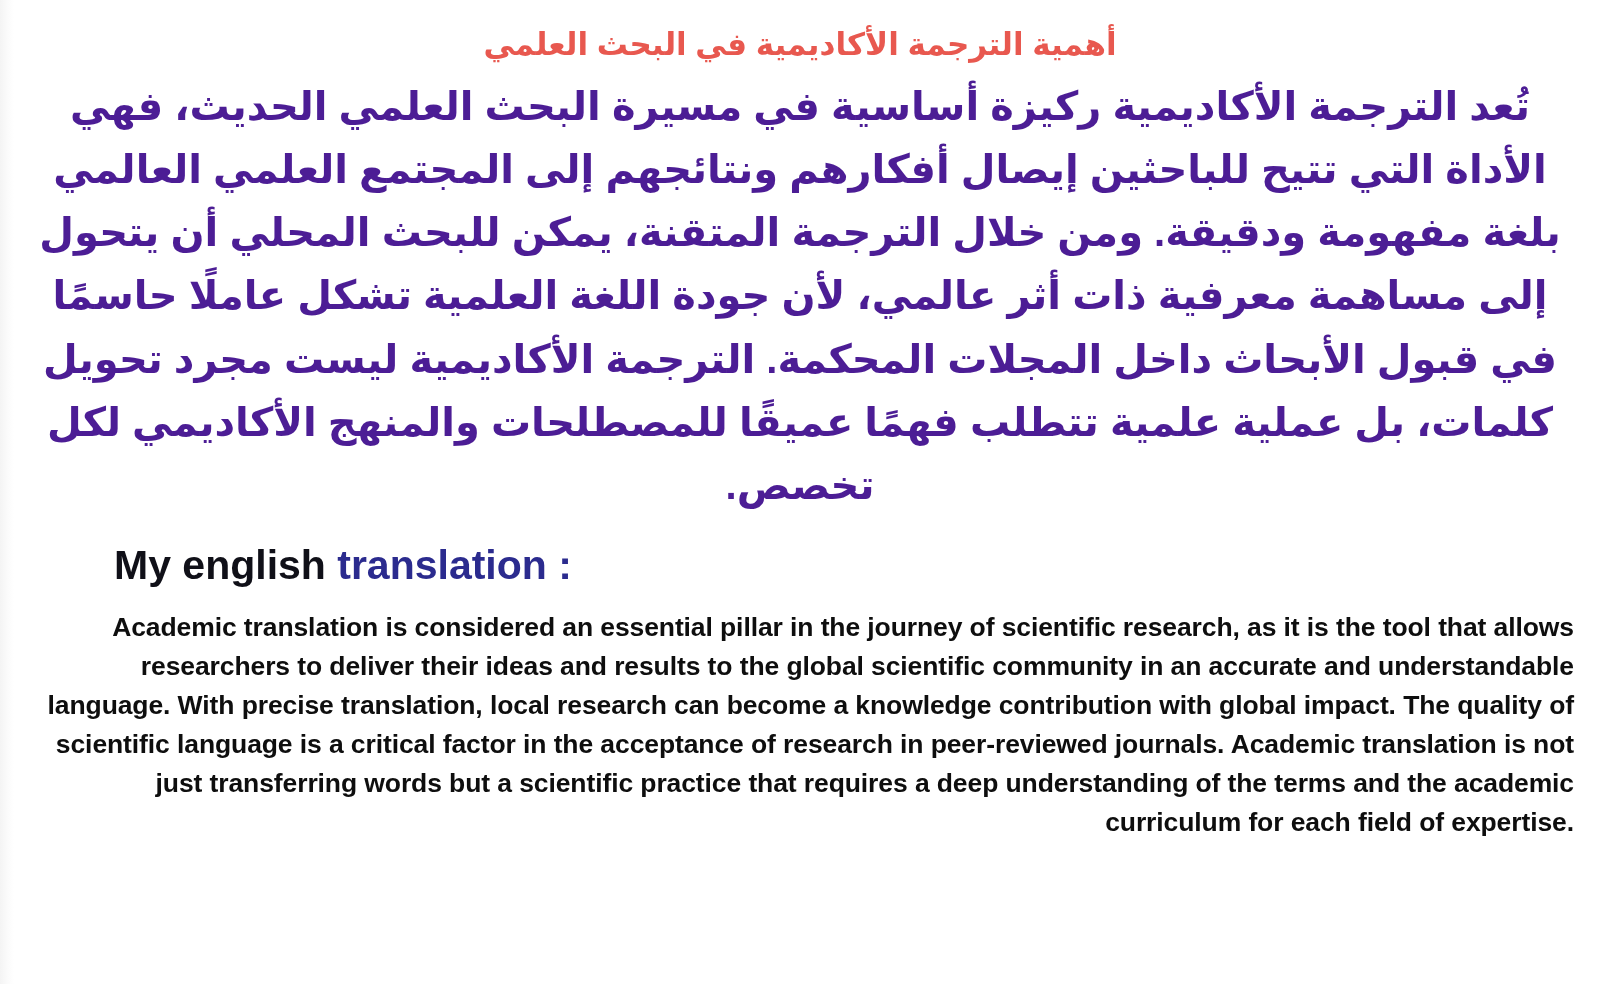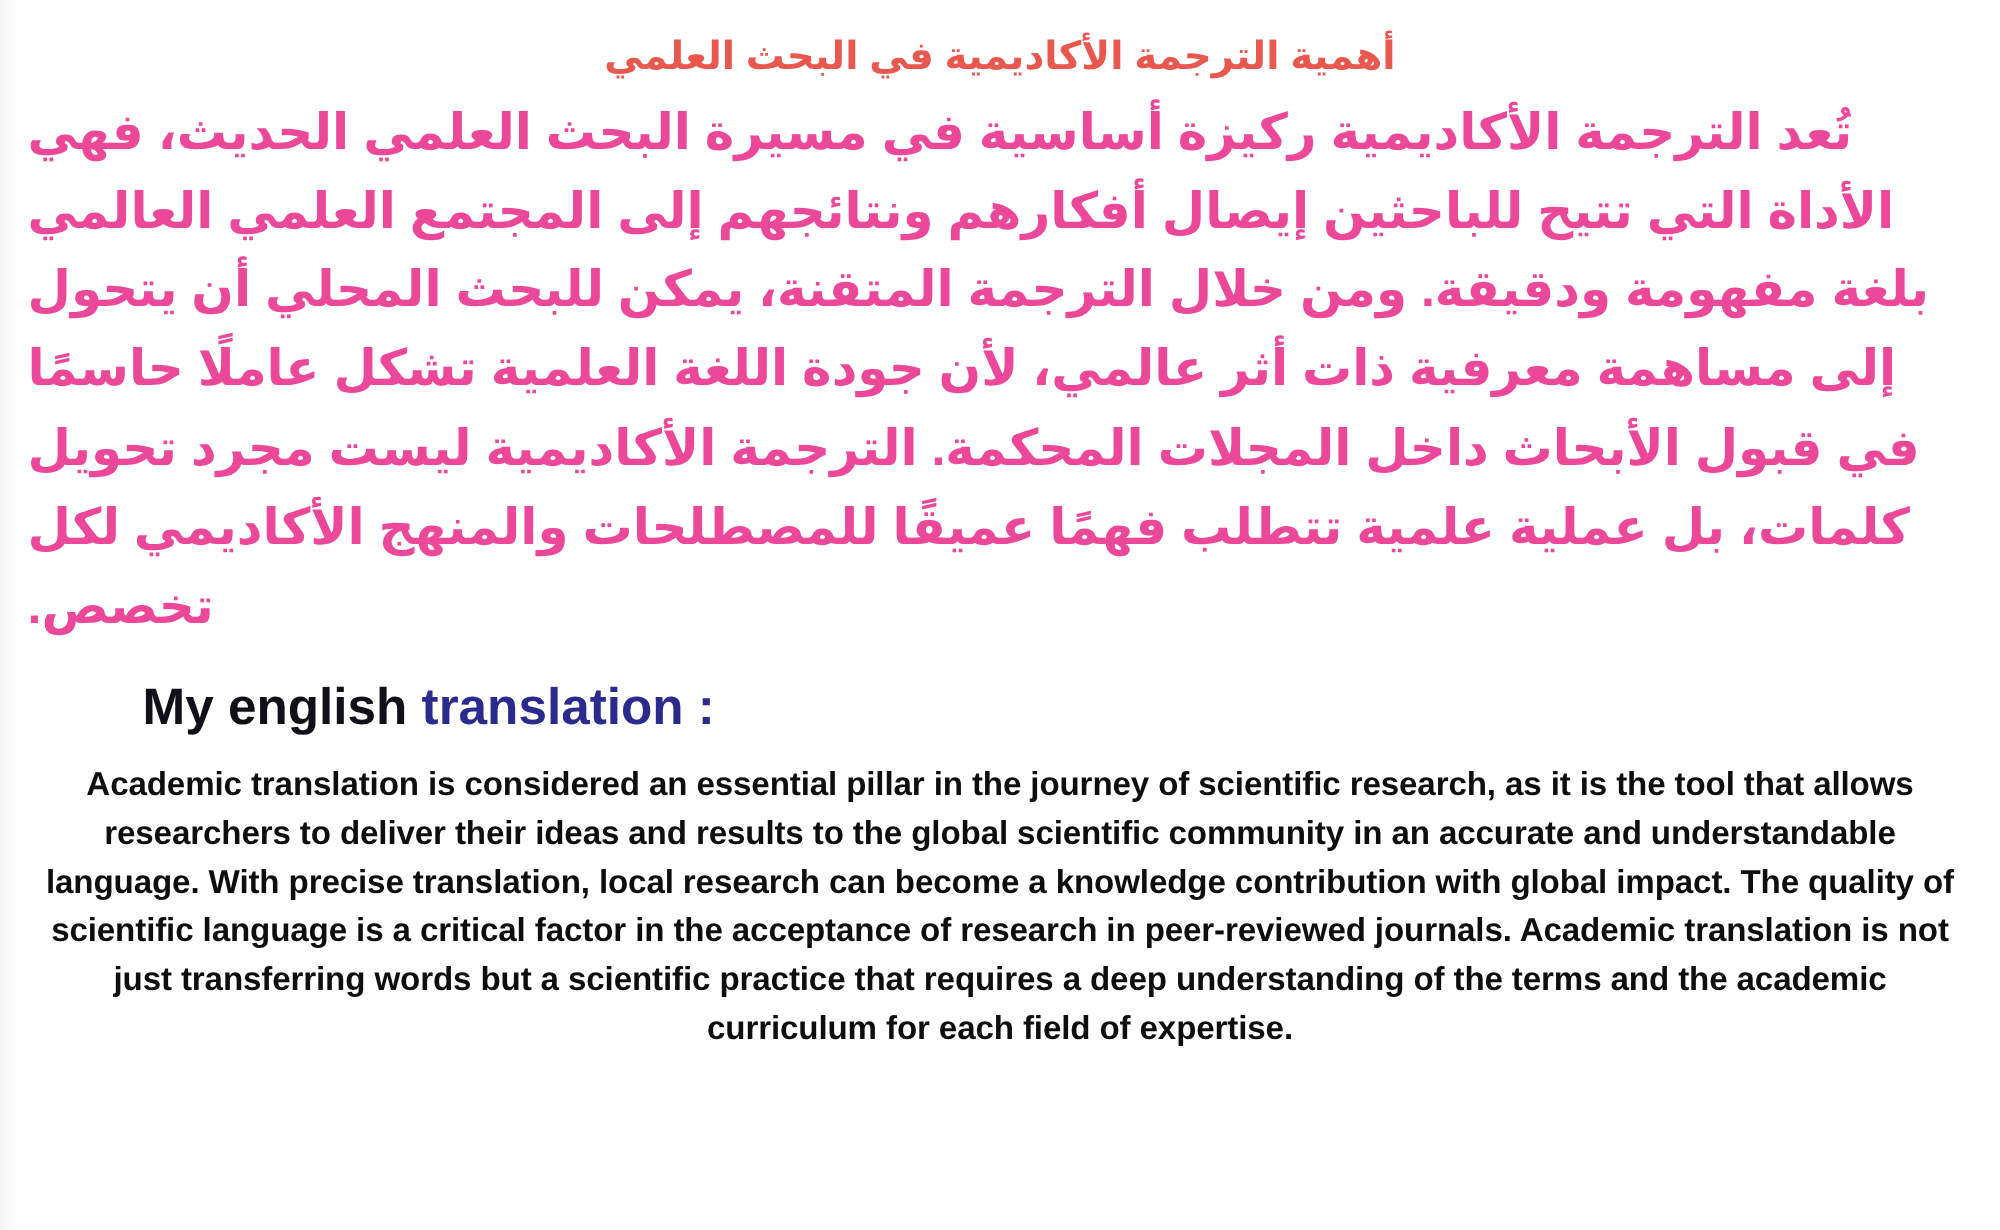--- a/index.html
+++ b/index.html
@@ -46,22 +46,22 @@
     line-height: 1.25;
     color: #e8584f;
     letter-spacing: 0;
   }
   #arabic-body {
     margin: 0;
     padding-top: 10px;
     font-size: 40px;
     font-weight: 700;
     line-height: 1.58;
-    color: #ec4899;
-    text-align: left;
+    color: #4c1d95;
+    text-align: center;
   }
 
   
   #translation-label-row {
     direction: ltr;
     text-align: left;
     padding: 24px 0 0 78px;
     box-sizing: border-box;
   }
   #translation-label {
@@ -91,21 +91,21 @@
     color: #e8584f;
     letter-spacing: -0.2px;
   }
   #english-body {
     margin: 0;
     padding-top: 18px;
     font-size: 26.5px;
     font-weight: 700;
     line-height: 1.47;
     color: #0e0e0e;
-    text-align: center;
+    text-align: right;
     letter-spacing: -0.1px;
   }
 
   
   #watermark {
     position: absolute;
     left: 0;
     right: 0;
     top: 838px;
     display: flex;

